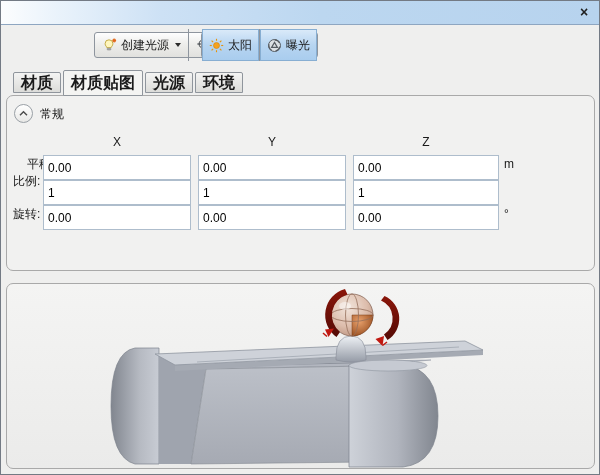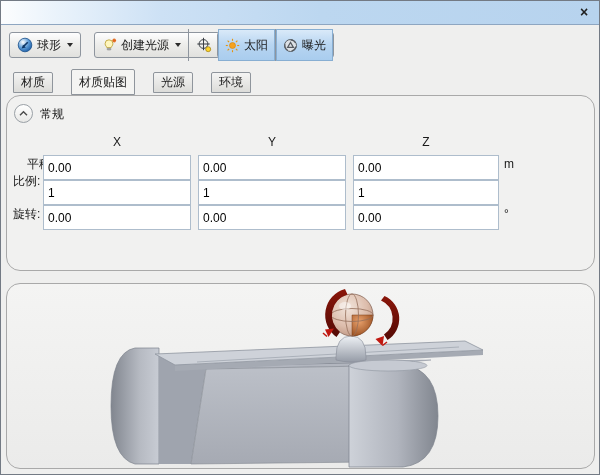--- a/index.html
+++ b/index.html
@@ -35,30 +35,31 @@
     background:linear-gradient(#dcebf9,#b7d5f1 50%,#a8ccee);
     box-shadow:inset 0 0 0 1px #87aed2;
   }
   .caret{width:0;height:0;border-left:3.5px solid transparent;border-right:3.5px solid transparent;border-top:4.5px solid #2b2b2b;margin-left:2px;}
   .icon16{width:16px;height:16px;flex:0 0 auto;}
   .icon14{width:15px;height:15px;flex:0 0 auto;}
   
   .tabstrip{position:absolute;top:66px;left:0;right:0;height:27px;}
   .tab{
     position:relative;display:inline-block;box-sizing:border-box;height:21px;margin-top:5px;
-    margin-right:18px;padding:0 7px;line-height:19px;font-size:12px;
+    margin-right:2px;padding:0 7px;line-height:19px;font-size:16px;
     border:1px solid #8f959c;border-radius:2px 2px 0 0;
     background:linear-gradient(#f4f4f3,#dcdcd9);
+    font-weight:bold;
   }
   .tab.selected{height:26px;margin-top:0;line-height:24px;background:#f4f4f2;z-index:2;}
   .tabrow{position:absolute;left:12px;top:0;}
   
   .panel{
     position:absolute;left:5px;width:589px;box-sizing:border-box;
-    border:1px solid #a9a9a9;border-radius:14px;background:#f1f1f0;
+    border:1px solid #a9a9a9;border-radius:7px;background:#f1f1f0;
   }
   #general-panel{top:94px;height:176px;}
   #preview-panel{top:282px;height:186px;background:linear-gradient(#f4f4f3,#ebebea);overflow:hidden;}
   
   .collapse-btn{
     position:absolute;left:7px;top:8px;width:17px;height:17px;border-radius:50%;
     border:1px solid #9aa0a6;background:linear-gradient(#ffffff,#e8e8e6);
     display:flex;align-items:center;justify-content:center;
   }
   .section-title{position:absolute;left:33px;top:10px;font-size:12px;}
@@ -77,36 +78,20 @@
 <body>
 
 <div class="window">
 
   <div class="titlebar">
     <span class="close-btn">×</span>
   </div>
 
   <div class="toolbar">
 
-    <div class="tbtn" style="left:8px;">
-      <svg class="icon16" viewBox="0 0 16 16">
-        <defs>
-          <radialGradient id="sphG" cx="35%" cy="30%" r="75%">
-            <stop offset="0%" stop-color="#ffffff"></stop>
-              <stop offset="55%" stop-color="#5f9cd6"></stop>
-              <stop offset="100%" stop-color="#1d5fa8"></stop>
-          </radialGradient>
-        </defs>
-        <circle cx="8" cy="8" r="6.8" fill="url(#sphG)" stroke="#174e89" stroke-width="0.8"></circle>
-        <line x1="10.8" y1="5.2" x2="6.6" y2="9.4" stroke="#0e3766" stroke-width="1.6"></line>
-        <polygon points="4.6,11.6 8.8,10.4 6,7.7" fill="#0e3766"></polygon>
-      </svg>
-      <span>球形</span>
-      <span class="caret"></span>
-    </div>
 
     <div class="btn-group" style="left:93px;">
       <span class="seg">
         <svg class="icon14" viewBox="0 0 15 15">
           <path d="M7,1.8 a3.9,3.9 0 0 1 3.9,3.9 c0,2 -1.5,2.6 -1.8,4 h-4.2 c-0.3,-1.4 -1.8,-2 -1.8,-4 A3.9,3.9 0 0 1 7,1.8 Z" fill="#fff6bd" stroke="#b89a2a" stroke-width="0.8"></path>
           <rect x="5.2" y="10.2" width="3.6" height="1.8" rx="0.5" fill="#ababab" stroke="#7e7e7e" stroke-width="0.5"></rect>
           <g stroke="#e2661a" stroke-width="1.1">
             <line x1="12.2" y1="0.6" x2="12.2" y2="4.4"></line>
               <line x1="10.3" y1="2.5" x2="14.1" y2="2.5"></line>
             <line x1="10.9" y1="1.1" x2="13.5" y2="3.9"></line>
@@ -119,21 +104,21 @@
       <span class="seg">
         <svg class="icon16" viewBox="0 0 16 16">
           <circle cx="7.5" cy="7" r="4.4" fill="none" stroke="#3a3f45" stroke-width="1"></circle>
           <line x1="7.5" y1="0.8" x2="7.5" y2="13.2" stroke="#3a3f45" stroke-width="1"></line>
           <line x1="1.3" y1="7" x2="13.7" y2="7" stroke="#3a3f45" stroke-width="1"></line>
           <circle cx="12.2" cy="12.2" r="2.5" fill="#ffd42a" stroke="#9c7c10" stroke-width="0.7"></circle>
         </svg>
       </span>
     </div>
 
-    <div class="btn-group" style="left:216px;">
+    <div class="btn-group" style="left:200px;">
       <span class="seg active">
         <svg class="icon14" viewBox="0 0 15 15">
           <circle cx="7.5" cy="7.5" r="3" fill="#f6a21d" stroke="#d4820a" stroke-width="0.6"></circle>
           <g stroke="#e8930a" stroke-width="1.1">
             <line x1="7.5" y1="0.8" x2="7.5" y2="2.8"></line>
               <line x1="7.5" y1="12.2" x2="7.5" y2="14.2"></line>
             <line x1="0.8" y1="7.5" x2="2.8" y2="7.5"></line>
               <line x1="12.2" y1="7.5" x2="14.2" y2="7.5"></line>
             <line x1="2.6" y1="2.6" x2="4.1" y2="4.1"></line>
               <line x1="10.9" y1="10.9" x2="12.4" y2="12.4"></line>

